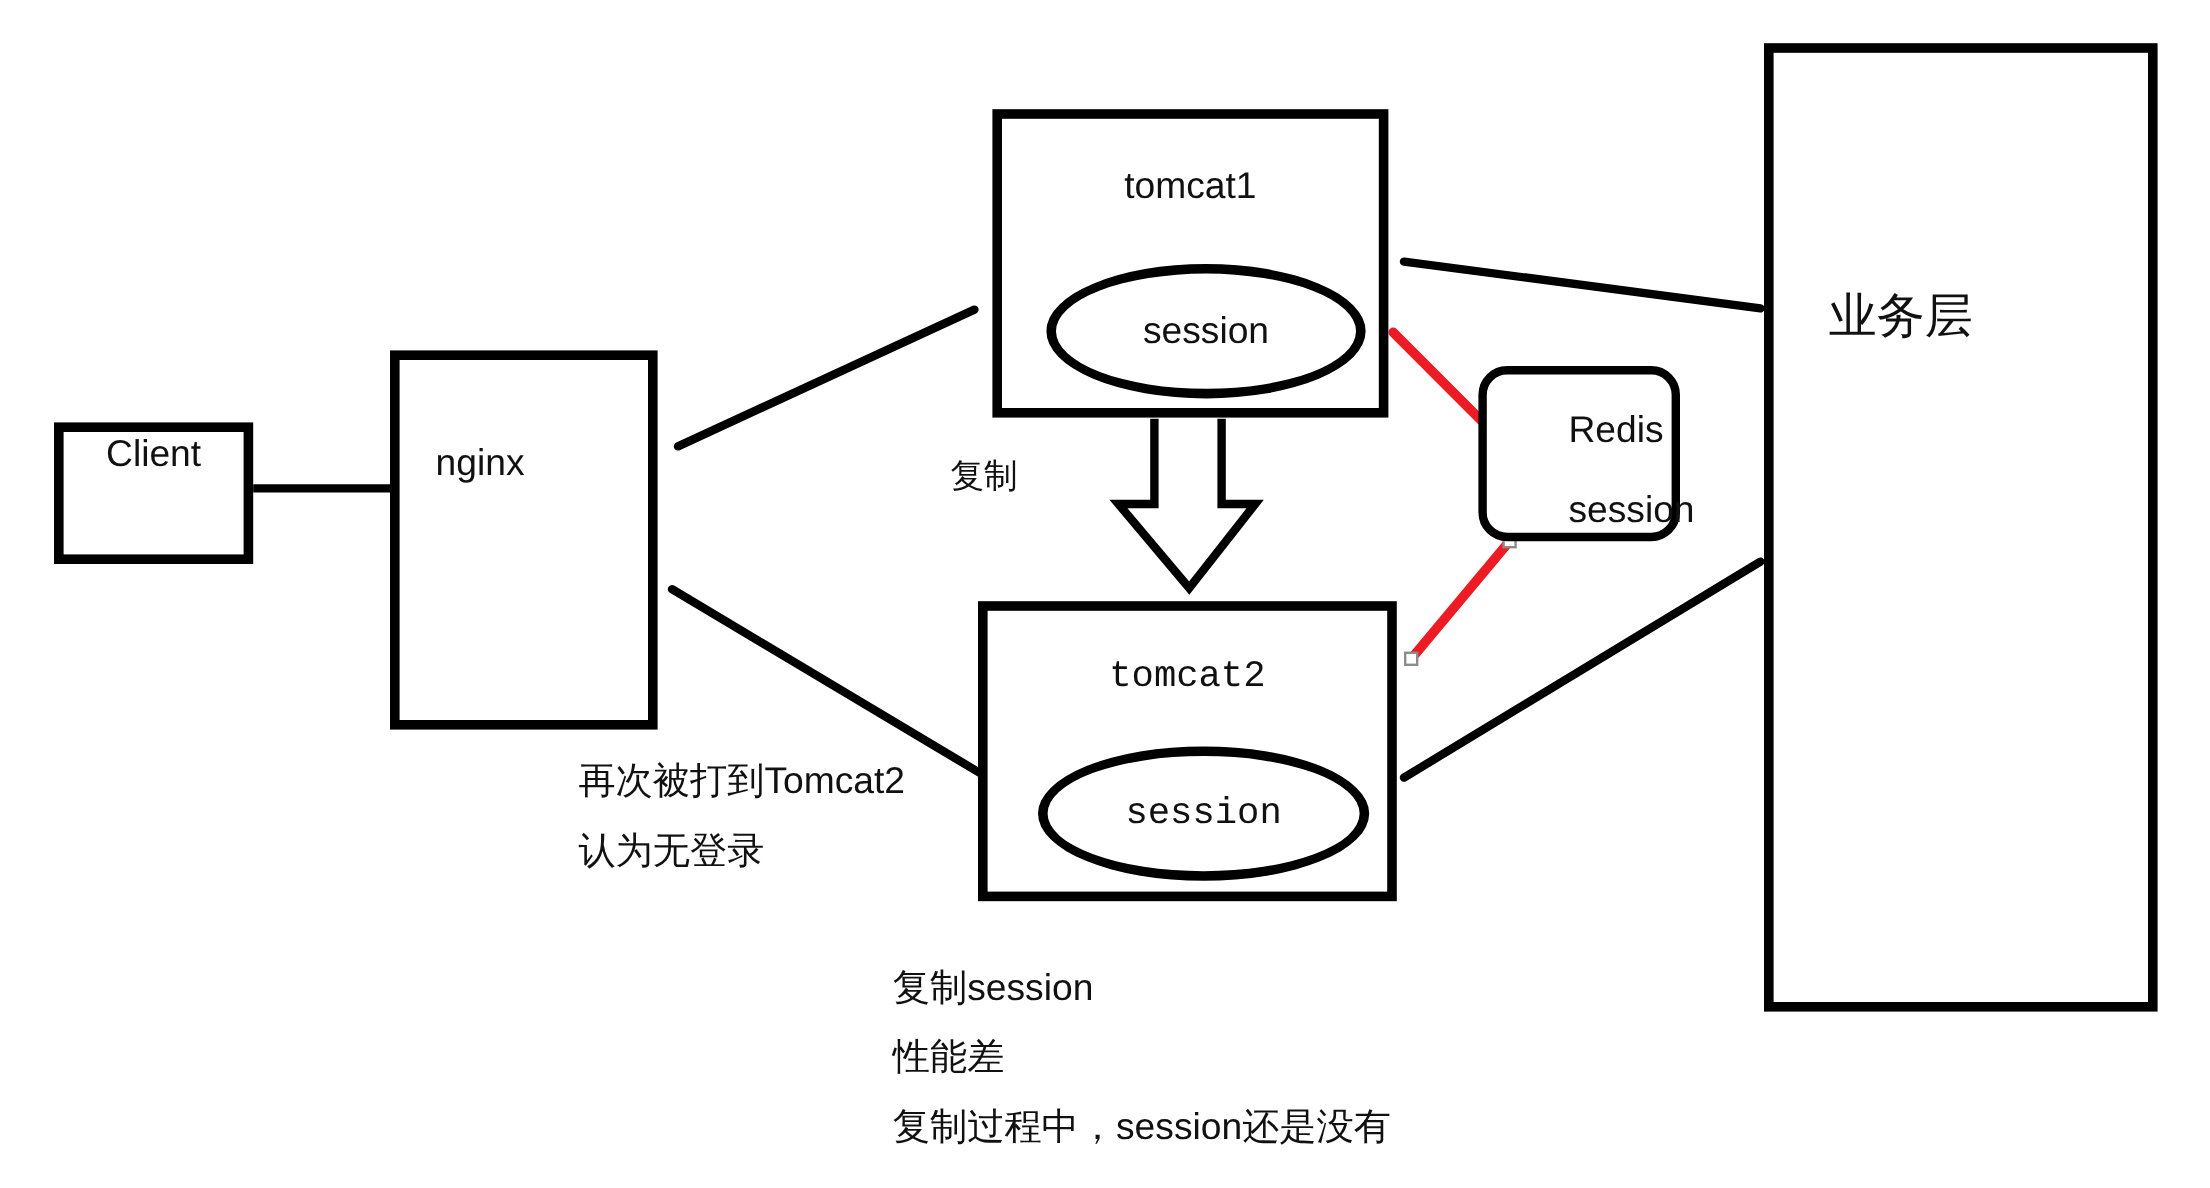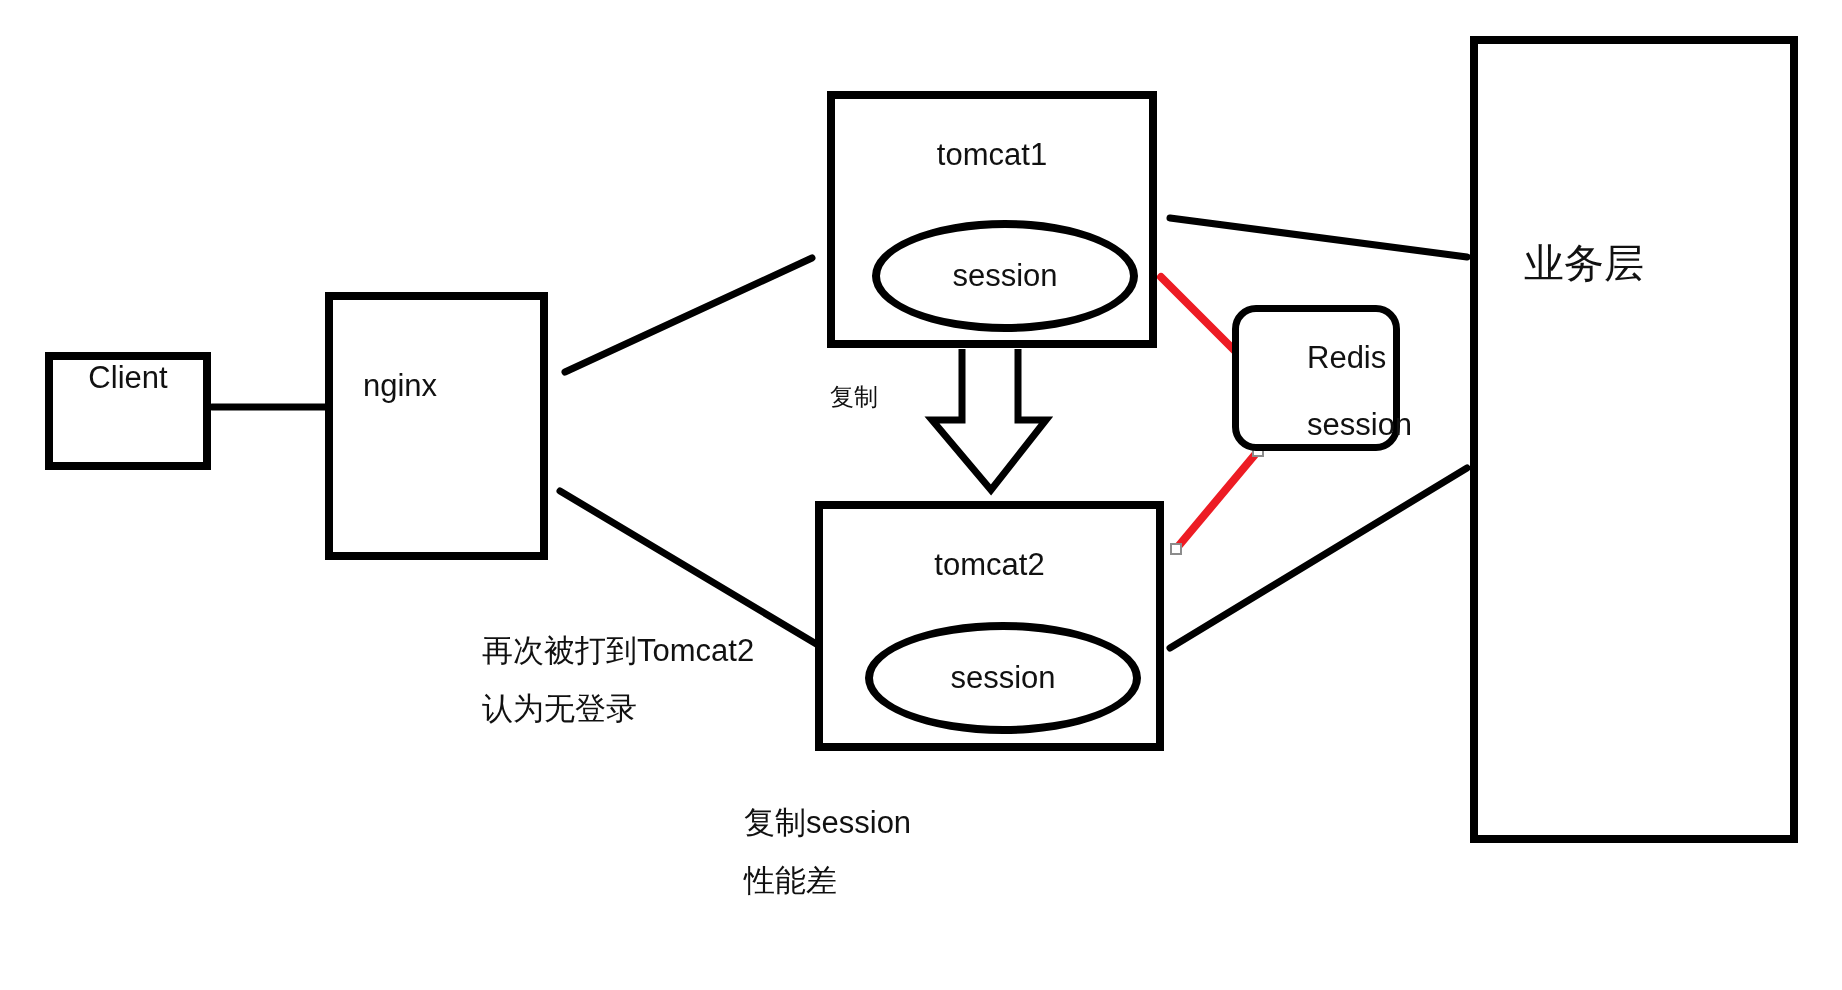--- a/index.html
+++ b/index.html
@@ -30,30 +30,30 @@
   .label {
     font-size: 31px;
     color: #111111;
     white-space: nowrap;
   }
   .client-box {
     left: 45px; top: 352px; width: 166px; height: 118px;
     display: flex; align-items: flex-start; justify-content: center;
   }
   .nginx-box {
-    left: 325px; top: 292px; width: 223px; height: 268px;
+    left: 325px; top: 292px; width: 223px; height: 316px;
   }
   .nginx-box .label {
     position: absolute; left: 30px; top: 68px;
   }
   .tomcat1-box {
     left: 827px; top: 91px; width: 330px; height: 257px;
   }
   .tomcat2-box {
-    left: 815px; top: 501px; width: 349px; height: 250px;
+    left: 815px; top: 501px; width: 349px; height: 250px; font-family: Liberation Mono, monospace;
   }
   .tomcat-label {
     position: absolute; left: 0; right: 0; top: 38px;
     text-align: center;
   }
   .session-ellipse {
     position: absolute;
     background: #ffffff;
     border: 8px solid #000000;
     border-radius: 50%;
@@ -82,21 +82,21 @@
     font-size: 40px;
   }
   .annotation {
     position: absolute;
     font-size: 31px;
     color: #111111;
     white-space: nowrap;
     line-height: 58px;
   }
   .first-login-note { left: 527px; top: 128px; font-size: 33px; }
-  .copy-note { left: 830px; top: 368px; font-size: 24px; }
+  .copy-note { left: 792px; top: 368px; font-size: 28px; }
   .retry-note { left: 442px; top: 622px; margin-left: 40px; }
   .bottom-note { left: 744px; top: 794px; }
 </style>
 </head>
 <body>
 
 <div class="canvas">
 
   <svg class="connector-layer" viewBox="0 0 1842 990" xmlns="http://www.w3.org/2000/svg">
 
@@ -152,15 +152,16 @@
   </div>
 
   <div class="annotation retry-note">
     <div>再次被打到Tomcat2</div>
     <div>认为无登录</div>
   </div>
 
   <div class="annotation bottom-note">
     <div>复制session</div>
     <div>性能差</div>
+    <div>复制过程中，session还是没有</div>
   </div>
 
 </div>
 
 </body></html>

